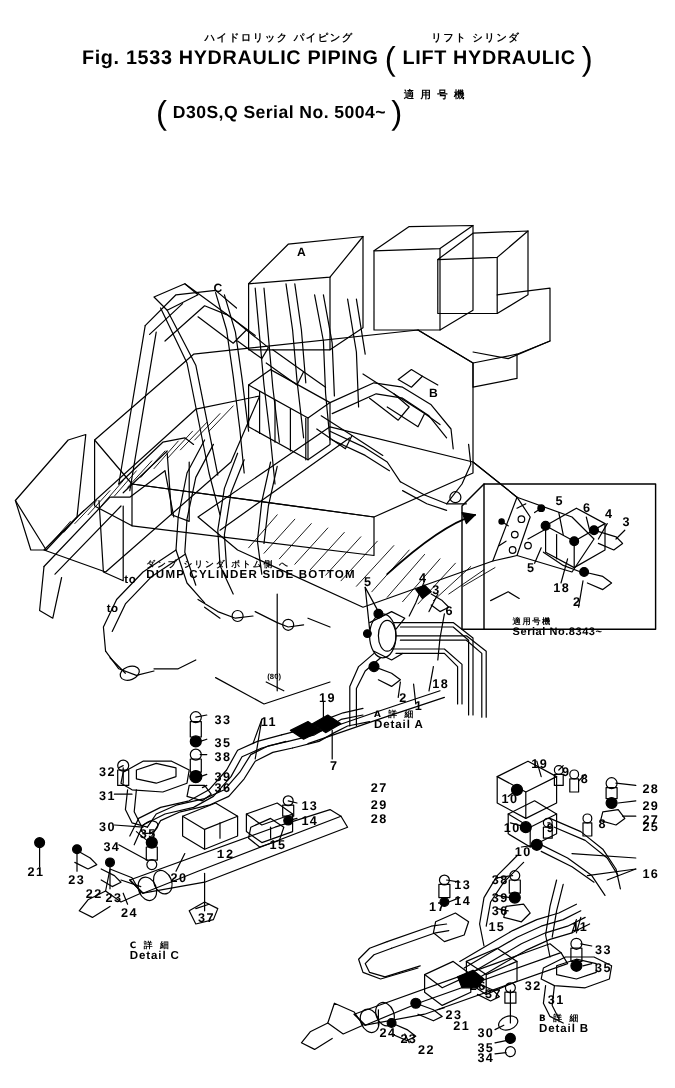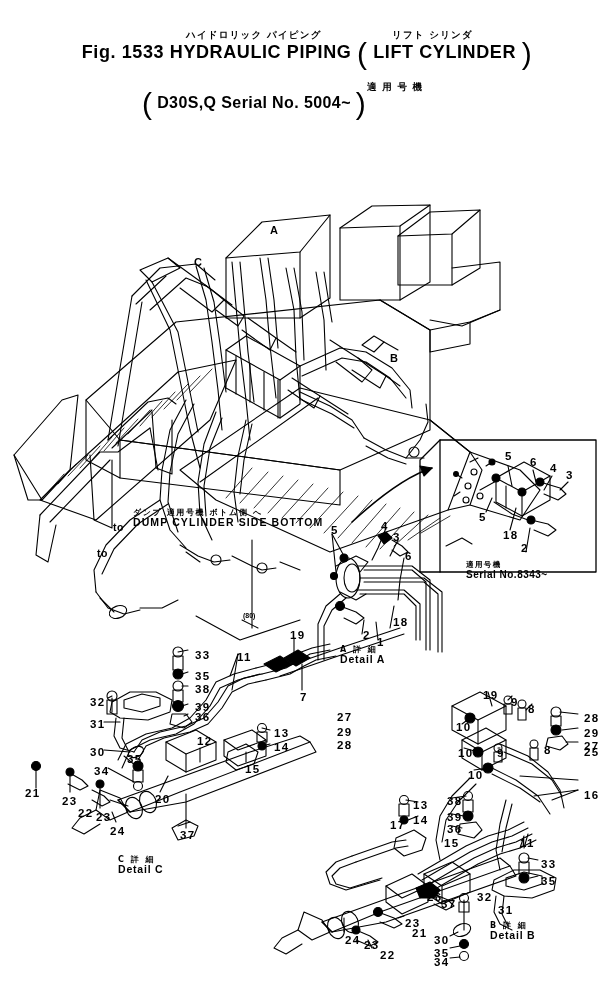--- a/index.html
+++ b/index.html
@@ -213,21 +213,21 @@
 
   <div class="title-block">
     <div class="title-line1">
       <div class="title-kana-row">
         <span class="kana-small title-kana-left">ハイドロリック パイピング</span>
         <span class="kana-small title-kana-right">リフト シリンダ</span>
       </div>
       <div class="title-main">
         <span>Fig. 1533 HYDRAULIC PIPING</span>
         <span class="paren">(</span>
-        <span>LIFT CYLINDER</span>
+        <span>LIFT HYDRAULIC</span>
         <span class="paren">)</span>
       </div>
     </div>
     <div class="title-line2">
       <span class="kana-small title-kana2">適 用 号 機</span>
       <div class="title-serial">
         <span class="paren">(</span>
         <span>D30S,Q Serial No. 5004~</span>
         <span class="paren">)</span>
       </div>
@@ -706,21 +706,21 @@
   </div>
   <div class="zone-letter" style="left:390px; top:352px;">
     <span>B</span>
   </div>
   <div class="zone-letter" style="left:194px; top:256px;">
     <span>C</span>
   </div>
 
   <div class="to-prefix" style="left:113px; top:521px;">to</div>
   <div class="ann" style="left:133px; top:508px;">
-    <span class="jp">ダンプ 適用号機 ボトム側 へ</span>
+    <span class="jp">ダンプ シリンダ ボトム側 へ</span>
     <span class="en">DUMP CYLINDER SIDE BOTTOM</span>
   </div>
 
   <div class="to-prefix" style="left:97px; top:547px;">to</div>
 
   <div class="tiny-note" style="left:243px; top:612px;">(80)</div>
 
   <div class="inset-caption" style="left:466px; top:560px;">
     <span class="jp">適用号機</span>
     <span class="en">Serial No.8343~</span>
@@ -766,21 +766,21 @@
       <span class="num" style="left: 237px; top: 652px;">11</span>
       <span class="num" style="left: 300px; top: 692px;">7</span>
       <span class="num" style="left: 90px; top: 697px;">32</span>
       <span class="num" style="left: 90px; top: 719px;">31</span>
       <span class="num" style="left: 90px; top: 747px;">30</span>
       <span class="num" style="left: 127px; top: 754px;">35</span>
       <span class="num" style="left: 94px; top: 766px;">34</span>
       <span class="num" style="left: 274px; top: 728px;">13</span>
       <span class="num" style="left: 274px; top: 742px;">14</span>
       <span class="num" style="left: 245px; top: 764px;">15</span>
-      <span class="num" style="left: 197px; top: 736px;">12</span>
+      <span class="num" style="left: 197px; top: 772px; font-family: Liberation Mono, monospace;">12</span>
       <span class="num" style="left: 155px; top: 794px;">20</span>
       <span class="num" style="left: 180px; top: 830px;">37</span>
       <span class="num" style="left: 25px; top: 788px;">21</span>
       <span class="num" style="left: 62px; top: 796px;">23</span>
       <span class="num" style="left: 78px; top: 808px;">22</span>
       <span class="num" style="left: 96px; top: 812px;">23</span>
       <span class="num" style="left: 110px; top: 826px;">24</span>
       <span class="num" style="left: 337px; top: 712px;">27</span>
       <span class="num" style="left: 337px; top: 727px;">29</span>
       <span class="num" style="left: 337px; top: 740px;">28</span>

